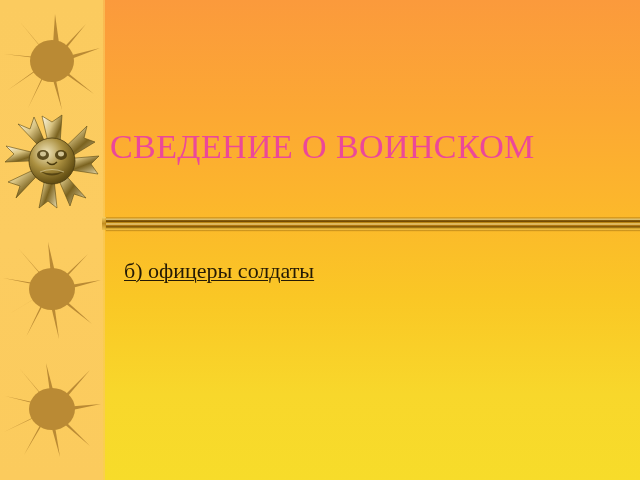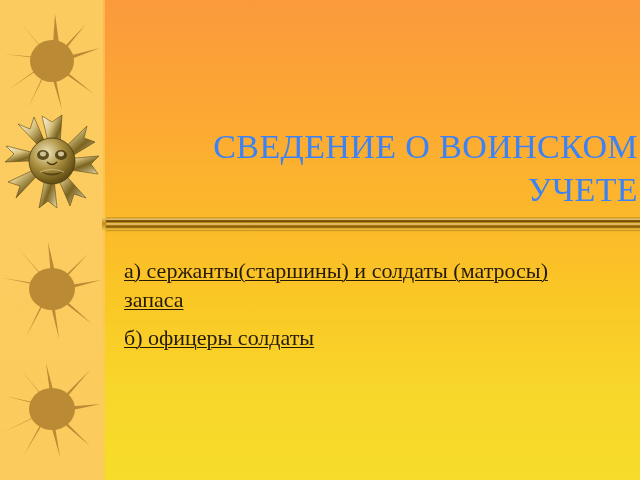--- a/index.html
+++ b/index.html
@@ -93,25 +93,25 @@
     background: linear-gradient(to bottom, #f6d36a 0%, #b07a10 50%, #e9bc44 100%);
     opacity: 0.75;
   }
 
   
   .title {
     position: absolute;
     left: 110px;
     top: 126px;
     width: 528px;
-    text-align: right;
+    text-align: left;
     font-size: 34px;
     line-height: 1.25;
     letter-spacing: 0.4px;
-    color: #3b82f6;
+    color: #ec4899;
     font-weight: normal;
     margin: 0;
   }
 
   
   .body-block {
     position: absolute;
     left: 124px;
     top: 256px;
     width: 450px;
@@ -232,21 +232,19 @@
   </div>
 
   <div class="sidebar-edge"></div>
 
   <div class="divider-cap"></div>
   <div class="divider"></div>
 
   <h1 class="title">
     <span>СВЕДЕНИЕ О ВОИНСКОМ</span>
     <br>
-    <span>УЧЕТЕ</span>
   </h1>
 
   <div class="body-block">
-    <p class="body-line"><span class="u">а) сержанты(старшины) и солдаты (матросы) запаса</span></p>
     <p class="body-line"><span class="u">б) офицеры солдаты</span></p>
   </div>
 
 </div>
 
 </body></html>

